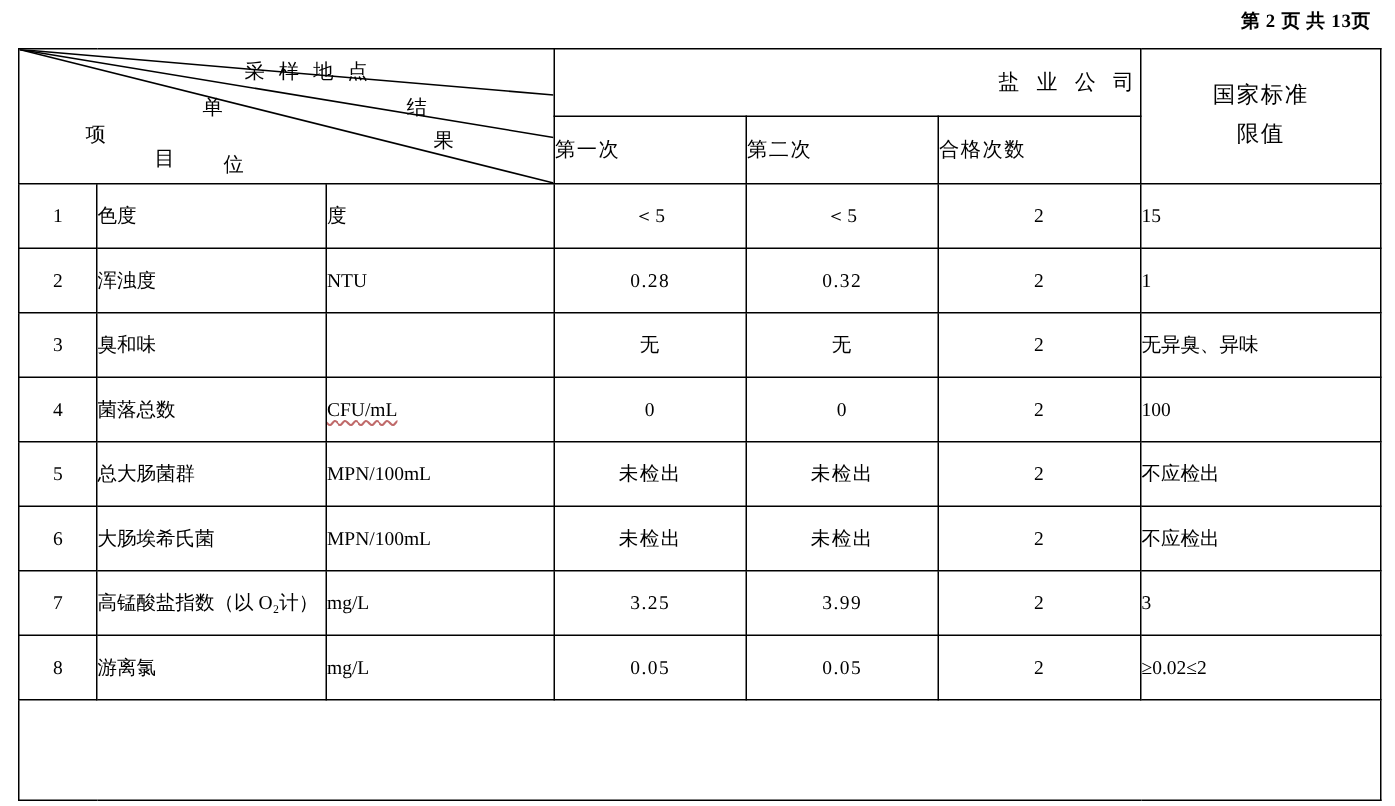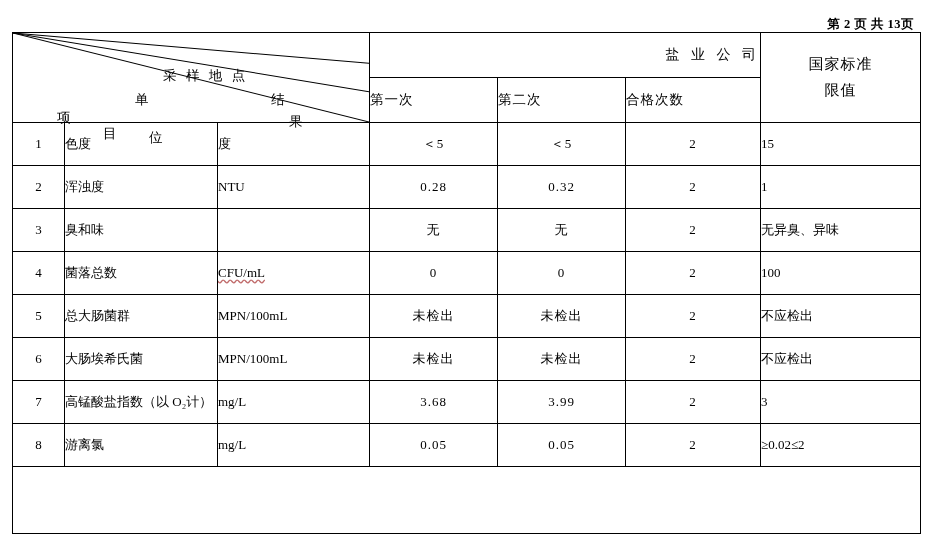--- a/index.html
+++ b/index.html
@@ -16,21 +16,20 @@
     overflow: hidden;
   }
   .page-header {
     position: absolute;
     top: 6px;
     right: 16px;
     font-size: 12.5px;
     font-weight: bold;
     letter-spacing: 0.5px;
     font-family: "Liberation Serif", "DejaVu Serif", serif;
-    margin-top: 10px;
   }
   .table-wrap {
     position: absolute;
     left: 12px;
     top: 32px;
     width: 908px;
   }
   table.report {
     border-collapse: collapse;
     table-layout: fixed;
@@ -63,21 +62,20 @@
     left: 0; top: 0;
     width: 100%;
     height: 100%;
     display: block;
   }
   .corner .lbl {
     position: absolute;
     font-size: 13.5px;
     letter-spacing: 3px;
     white-space: nowrap;
-    margin-top: 28px;
   }
   .lbl-place { left: 150px; top: 6px; }
   .lbl-unit  { left: 122px; top: 30px; letter-spacing: 2px; }
   .lbl-result{ left: 258px; top: 30px; letter-spacing: 2px;}
   .lbl-item1 { left: 44px;  top: 48px; }
   .lbl-item2 { left: 90px;  top: 64px; }
   .lbl-pos2  { left: 136px; top: 68px; }
   .lbl-res2  { left: 276px; top: 52px; }
 
   .hdr-company {
@@ -230,21 +228,21 @@
         <td class="unit">MPN/100mL</td>
         <td class="val">未检出</td>
         <td class="val">未检出</td>
         <td class="val">2</td>
         <td class="std">不应检出</td>
       </tr>
       <tr>
         <td class="no">7</td>
         <td class="item">高锰酸盐指数（以 O₂计）</td>
         <td class="unit">mg/L</td>
-        <td class="val">3.68</td>
+        <td class="val">3.25</td>
         <td class="val">3.99</td>
         <td class="val">2</td>
         <td class="std">3</td>
       </tr>
       <tr>
         <td class="no">8</td>
         <td class="item">游离氯</td>
         <td class="unit">mg/L</td>
         <td class="val">0.05</td>
         <td class="val">0.05</td>

